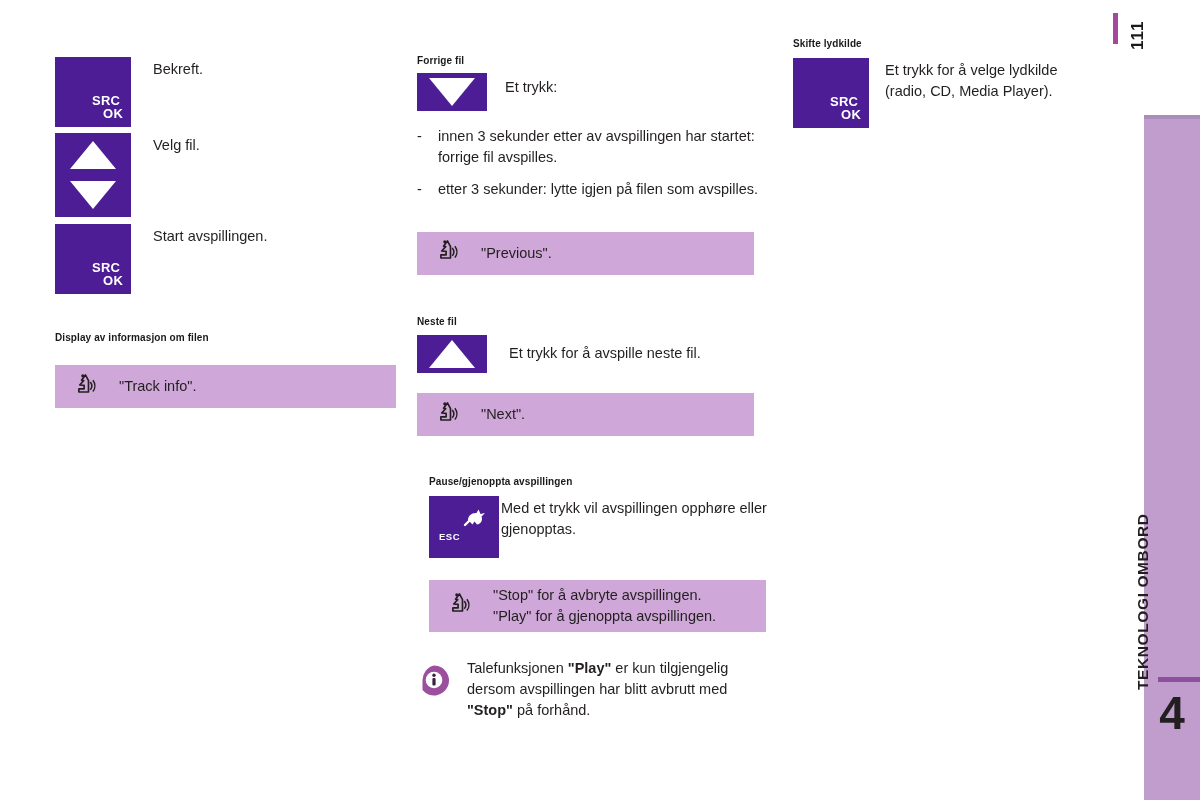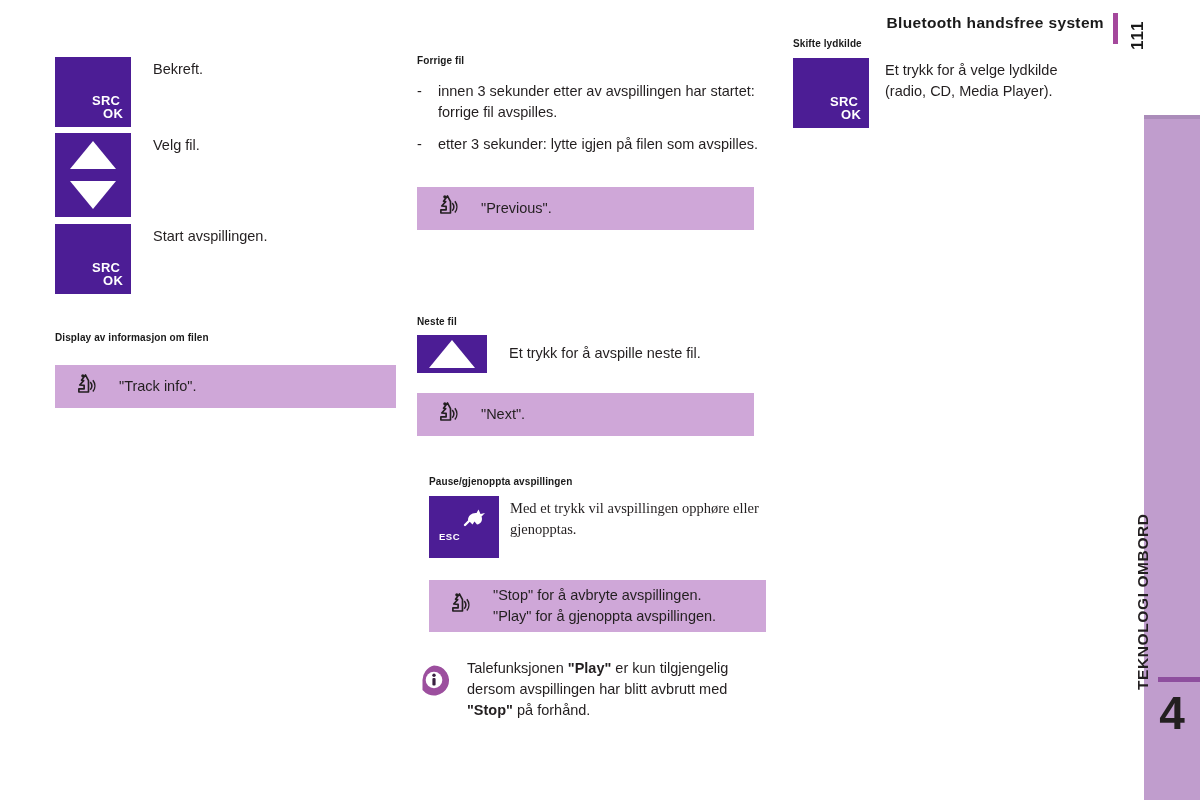--- a/index.html
+++ b/index.html
@@ -129,23 +129,20 @@
   
   .note{display:flex;align-items:flex-start;}
   .note .note-txt{margin-left:16px;font-size:14.5px;line-height:1.45;color:#231f20;}
   .note b{font-weight:bold;}
 </style>
 </head>
 <body>
 
 <div class="page">
 
-  <div class="header">
-    <span class="header-title">Bluetooth handsfree system</span>
-  </div>
   <div class="header-bar"></div>
 
   <div class="page-number">111</div>
 
   <div class="sidebar">
     <div class="sidebar-topedge"></div>
     <div class="sidebar-label">TEKNOLOGI OMBORD</div>
     <div class="sidebar-divider"></div>
     <div class="sidebar-chapter">4</div>
   </div>
@@ -195,20 +192,26 @@
           <div class="voice-line">"Track info".</div>
         </div>
       </div>
     </div>
   </div>
 
   <div class="col col-mid">
 
     <div style="position:absolute;top:55px;left:0;width:341px;">
       <h3 class="sec">Forrige fil</h3>
+      <div class="row" style="margin-top:7px;">
+        <div class="btn btn-tri">
+          <span class="tri tri-down" style="top:5px;bottom:auto;"></span>
+        </div>
+        <p class="body txt" style="margin-left:18px;padding-top:4px;">Et trykk:</p>
+      </div>
 
       <ul class="dash" style="margin-top:15px;">
         <li>
           <span class="dash-mark">-</span>
           <span>innen 3 sekunder etter av avspillingen har startet: forrige fil avspilles.</span>
         </li>
         <li style="margin-top:12px;">
           <span class="dash-mark">-</span>
           <span>etter 3 sekunder: lytte igjen på filen som avspilles.</span>
         </li>
@@ -257,21 +260,21 @@
       <div class="row" style="margin-top:9px;">
         <div class="btn btn-esc">
           <span class="esc-icon">
             <svg width="26" height="24" viewBox="0 0 26 24">
               <path d="M7 14 C7 9.5 11 6.5 15.5 7 L17.5 3.5 L19.5 8 L24 7 L20.5 10.5 C22 14 20 18 16 18.5 L13.5 15.5 L11.5 18.5 Z" fill="#ffffff"></path>
               <path d="M4 19 L10 13" stroke="#ffffff" stroke-width="2.4" stroke-linecap="round"></path>
             </svg>
           </span>
           <span class="esc-label">ESC</span>
         </div>
-        <p class="body txt" style="margin-left:11px;padding-top:2px;font-family:Liberation Serif, serif;">Med et trykk vil avspillingen opphøre eller gjenopptas.</p>
+        <p class="body txt" style="margin-left:2px;padding-top:2px;">Med et trykk vil avspillingen opphøre eller gjenopptas.</p>
       </div>
 
       <div class="voice-box" style="margin-top:22px;width:337px;height:52px;">
         <span>
           <svg width="28" height="28" viewBox="0 0 32 32">
             <circle cx="13.5" cy="5.5" r="1.8" fill="#231f20"></circle>
             <path d="M16.5 4.5 L12 10.5 L14.5 11 L10 16 L15 16.5 L15 20.5 L9 20.5 L9 24 L20 24 L20 11 Z" fill="none" stroke="#231f20" stroke-width="1.9" stroke-linejoin="round"></path>
             <path d="M22 12.5 a7 7 0 0 1 0 9" fill="none" stroke="#231f20" stroke-width="1.7"></path>
             <path d="M25 10.5 a10.5 10.5 0 0 1 0 13" fill="none" stroke="#231f20" stroke-width="1.7"></path>
           </svg>

